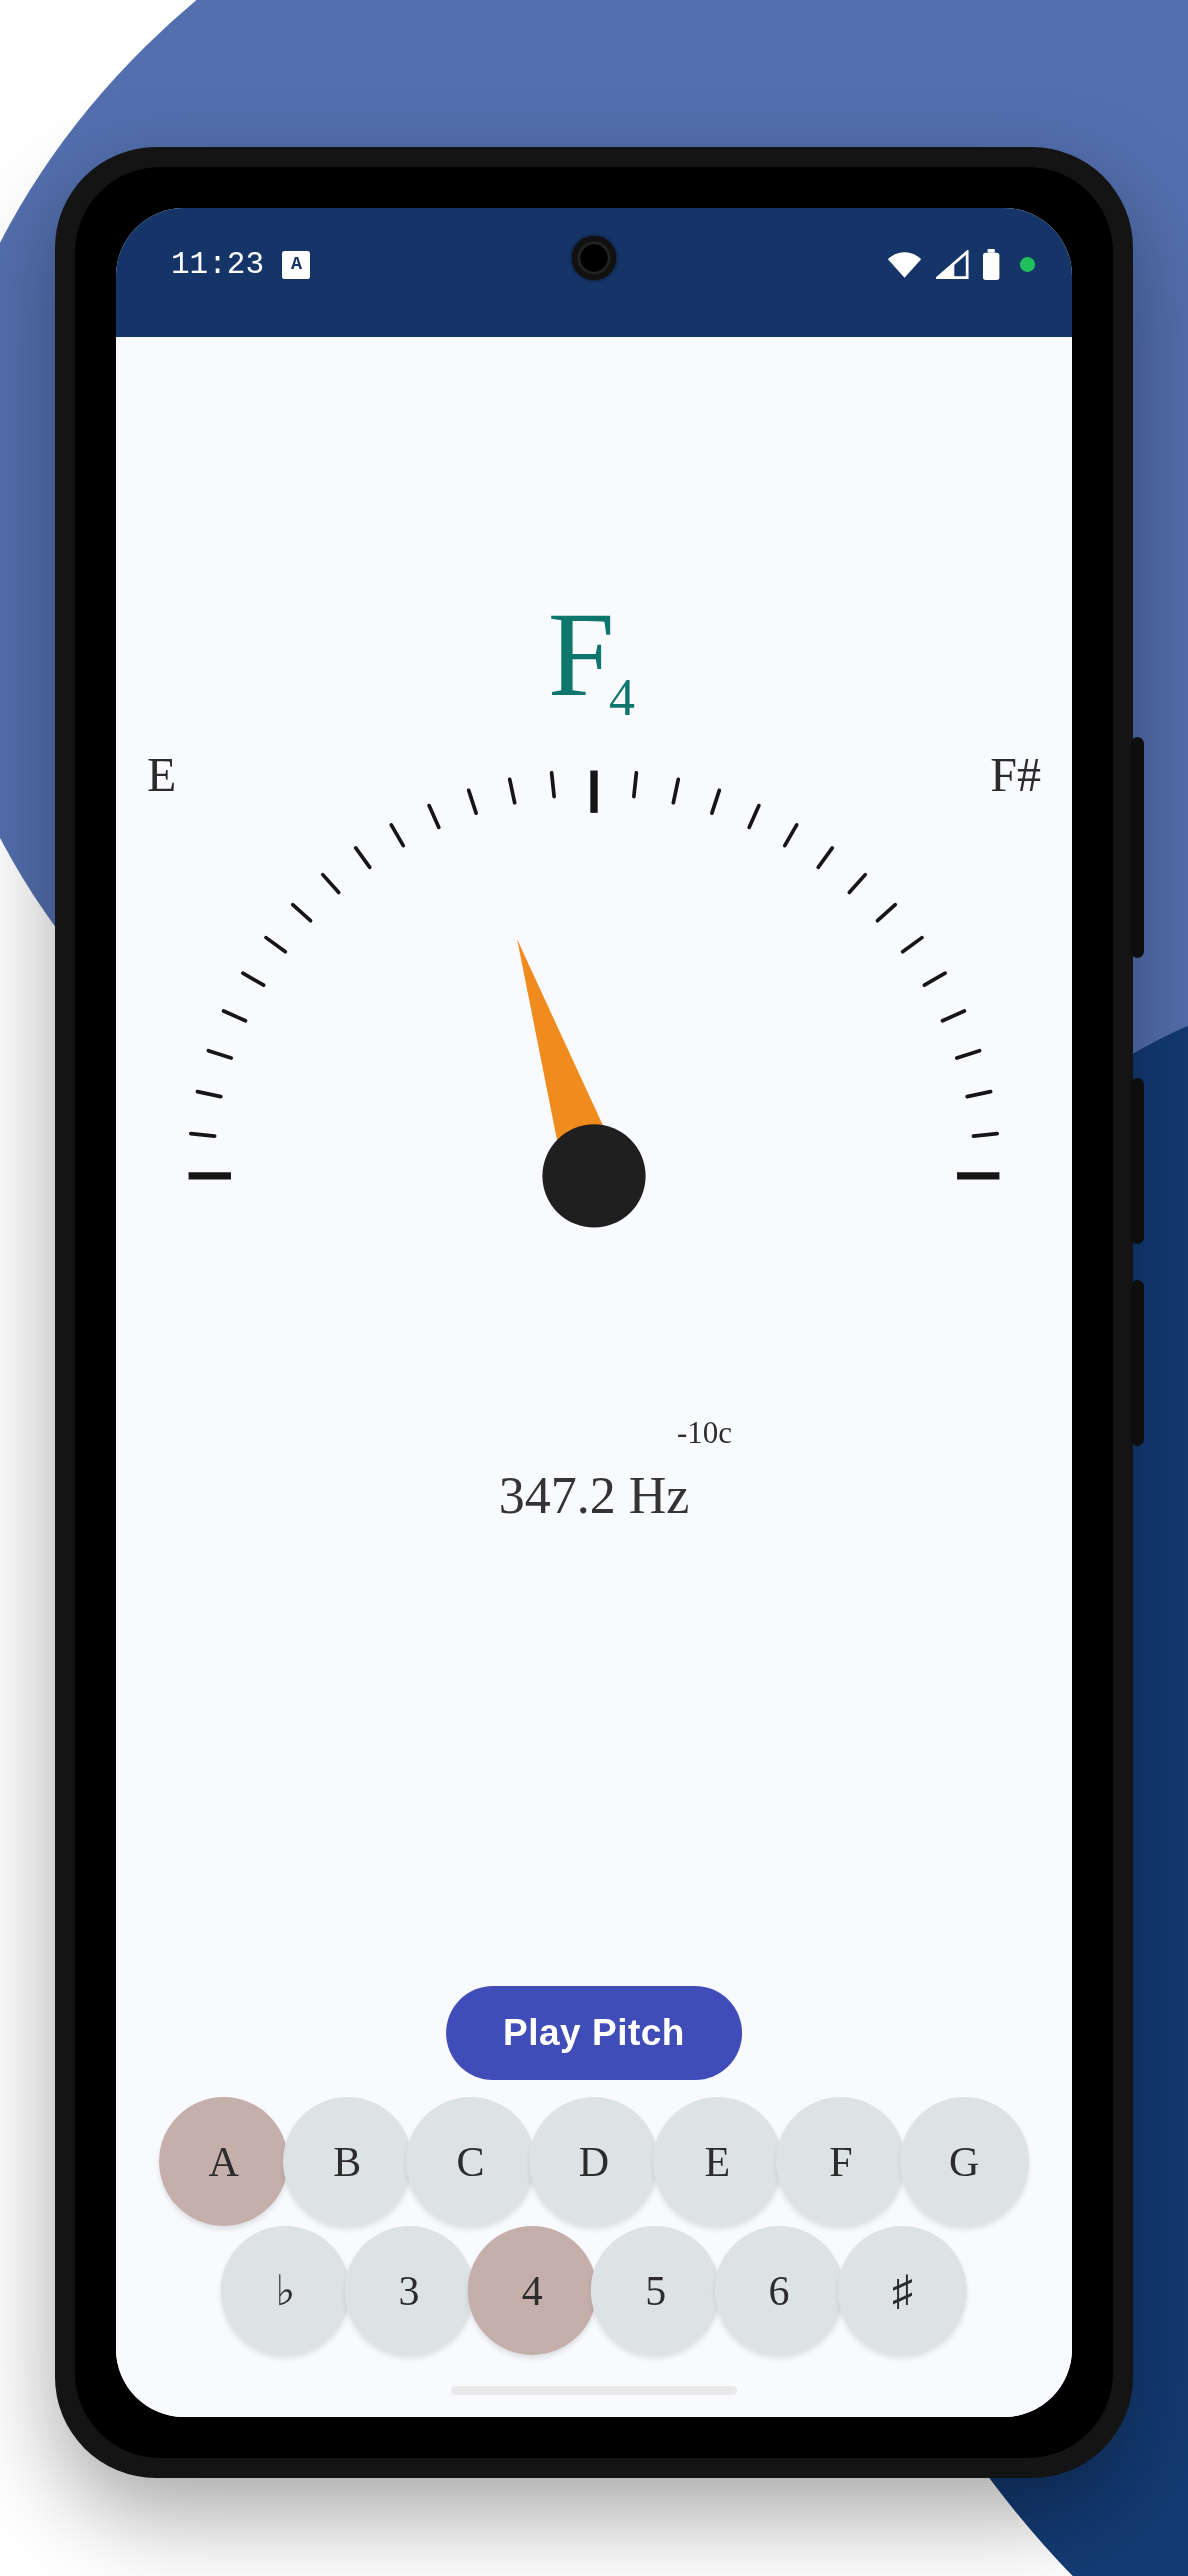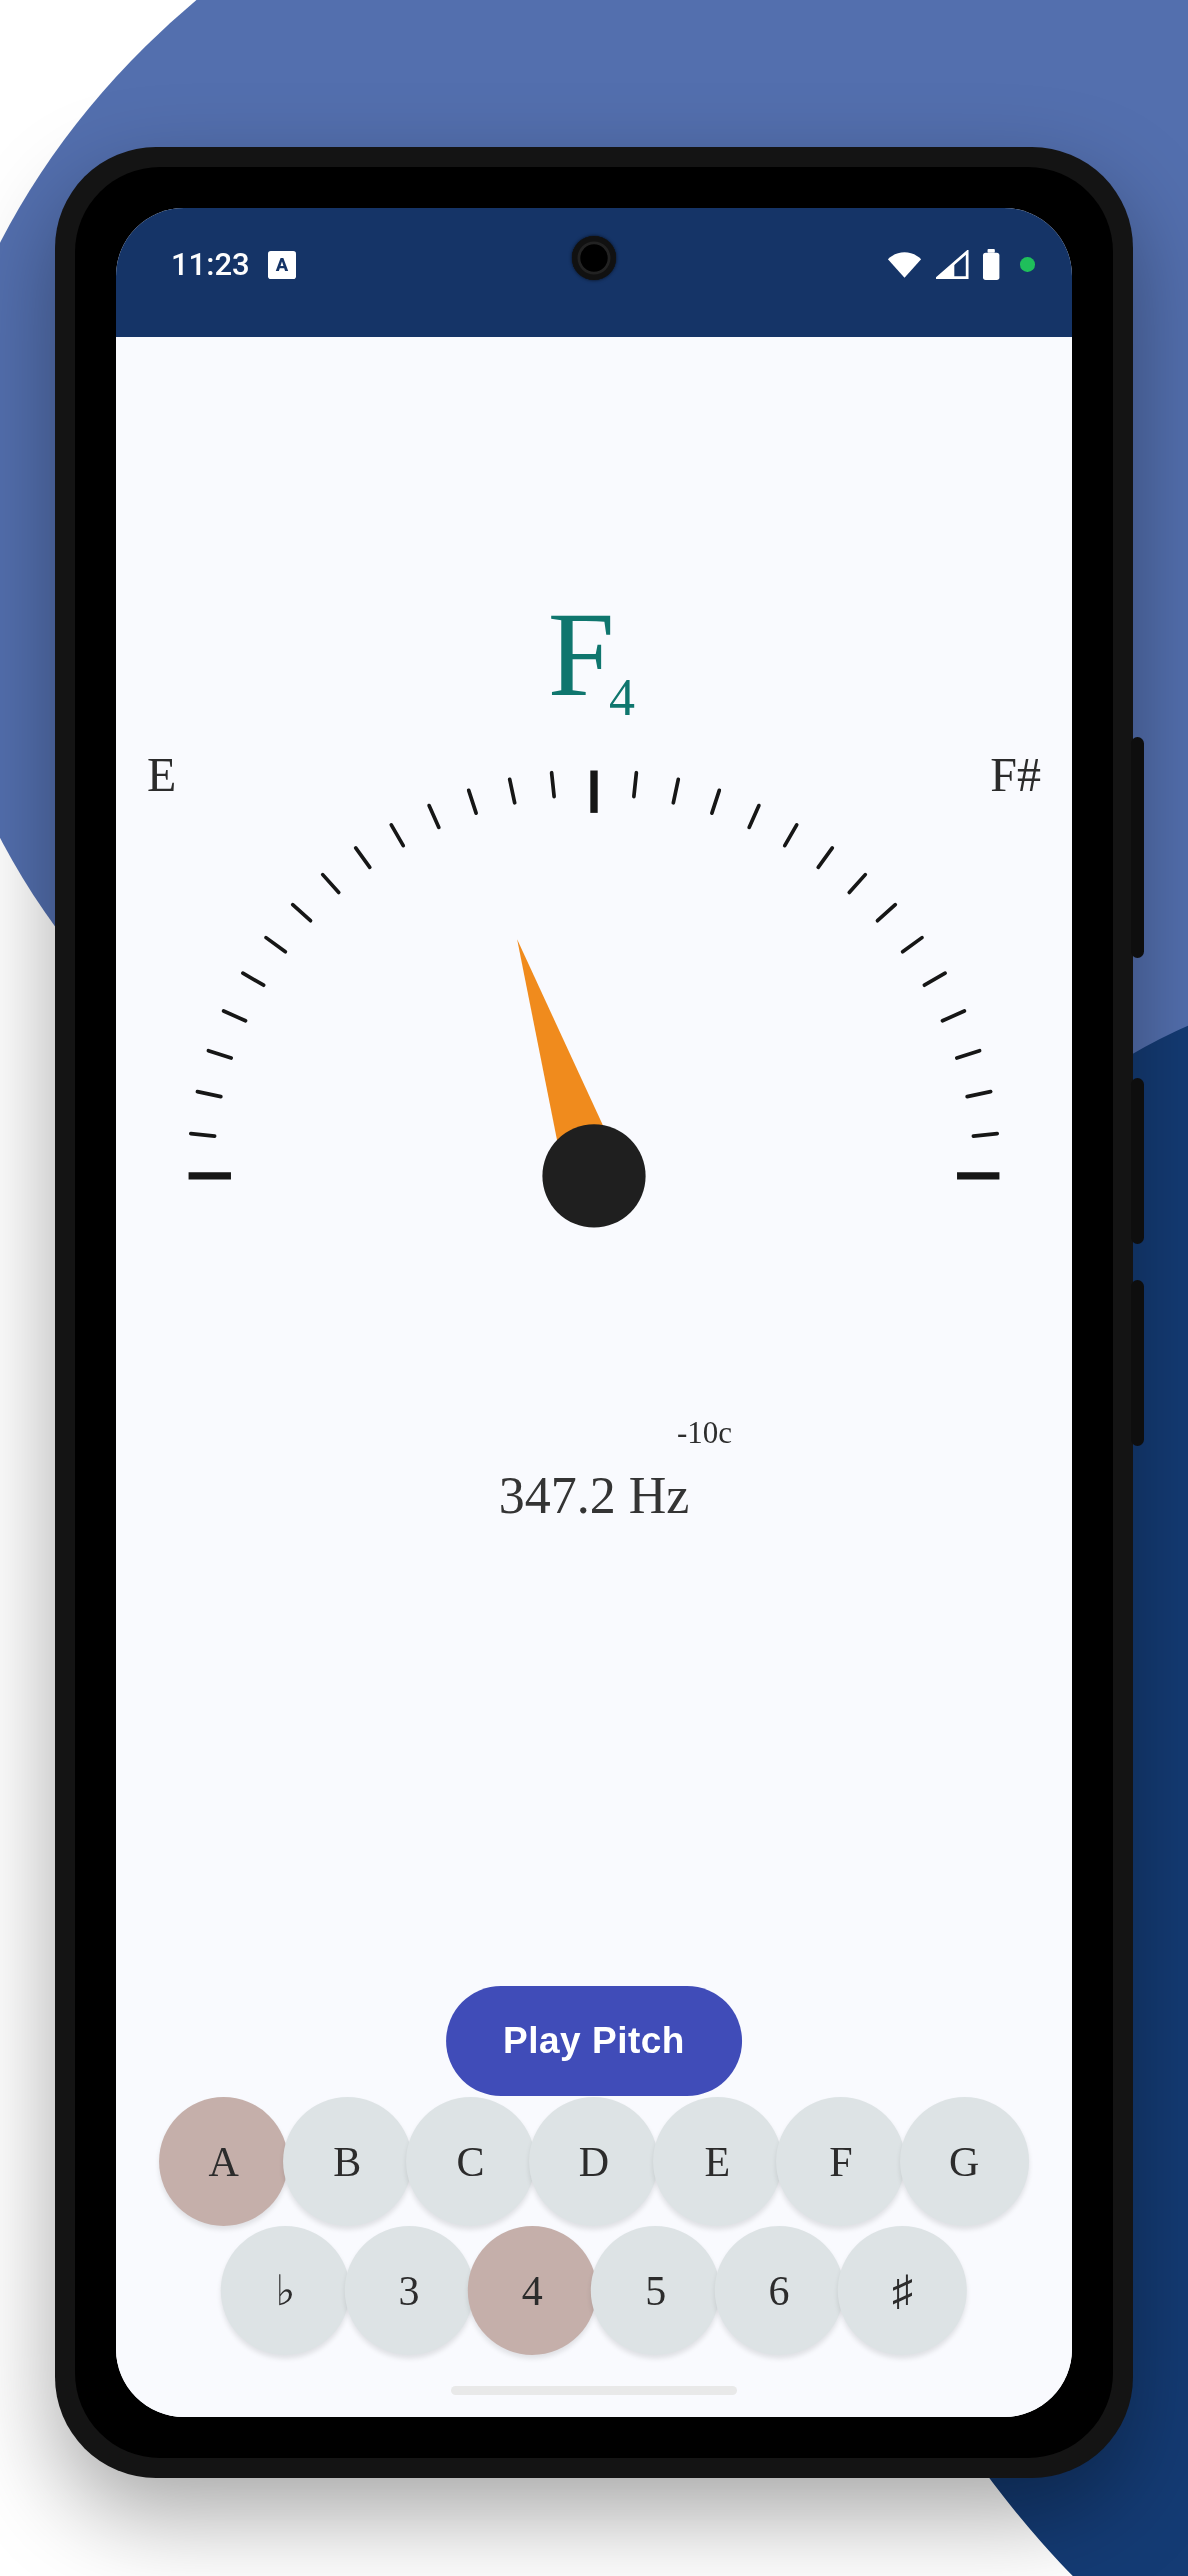--- a/index.html
+++ b/index.html
@@ -96,20 +96,21 @@
     height: 129px;
     background: #153467;
     color: #fdfdfd;
     z-index: 3;
     display: flex;
     align-items: center;
     justify-content: space-between;
     padding: 0 37px 16px 55px;
     font-size: 31px;
     font-weight: 500;
+    font-family: Liberation Mono, monospace;
   }
   .status-left { display: flex; align-items: center; gap: 18.4px; }
   .status-right { display: flex; align-items: center; gap: 13px; }
   .lang-box {
     width: 28px; height: 28px;
     background: #fff; color: #153467;
     font-size: 18.4px; font-weight: 800;
     display: flex; align-items: center; justify-content: center;
     border-radius: 2.8px;
   }
@@ -191,21 +192,21 @@
   .play-btn {
     position: absolute;
     left: 50%; top: 1649px;
     transform: translateX(-50%);
     background: #404cb8;
     color: #fff;
     font-size: 37px;
     font-weight: 600;
     border: none;
     border-radius: 55px;
-    padding: 34px 57px;
+    padding: 26px 57px;
     letter-spacing: 0.5px;
     cursor: pointer;
   }
 
   
   .note-row {
     position: absolute;
     left: 50%;
     transform: translateX(-50%);
     display: flex;

